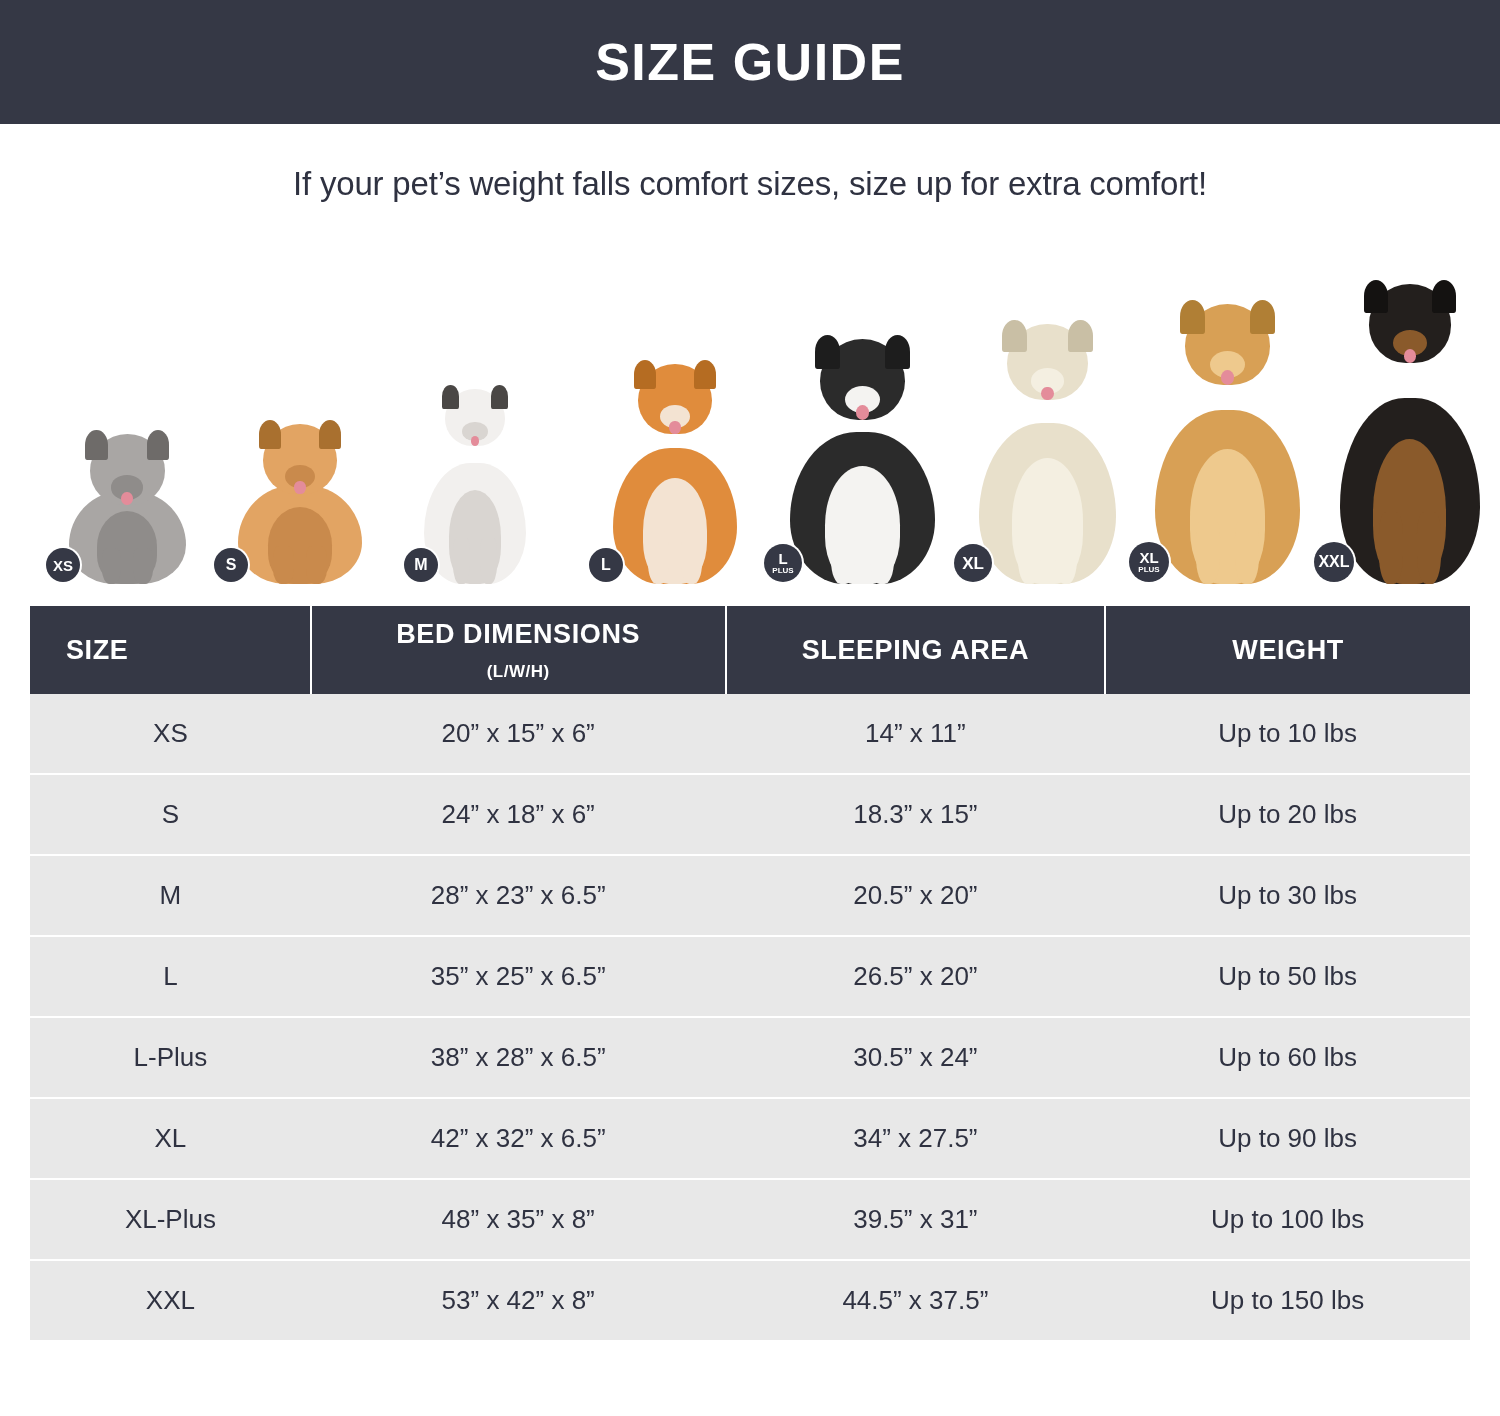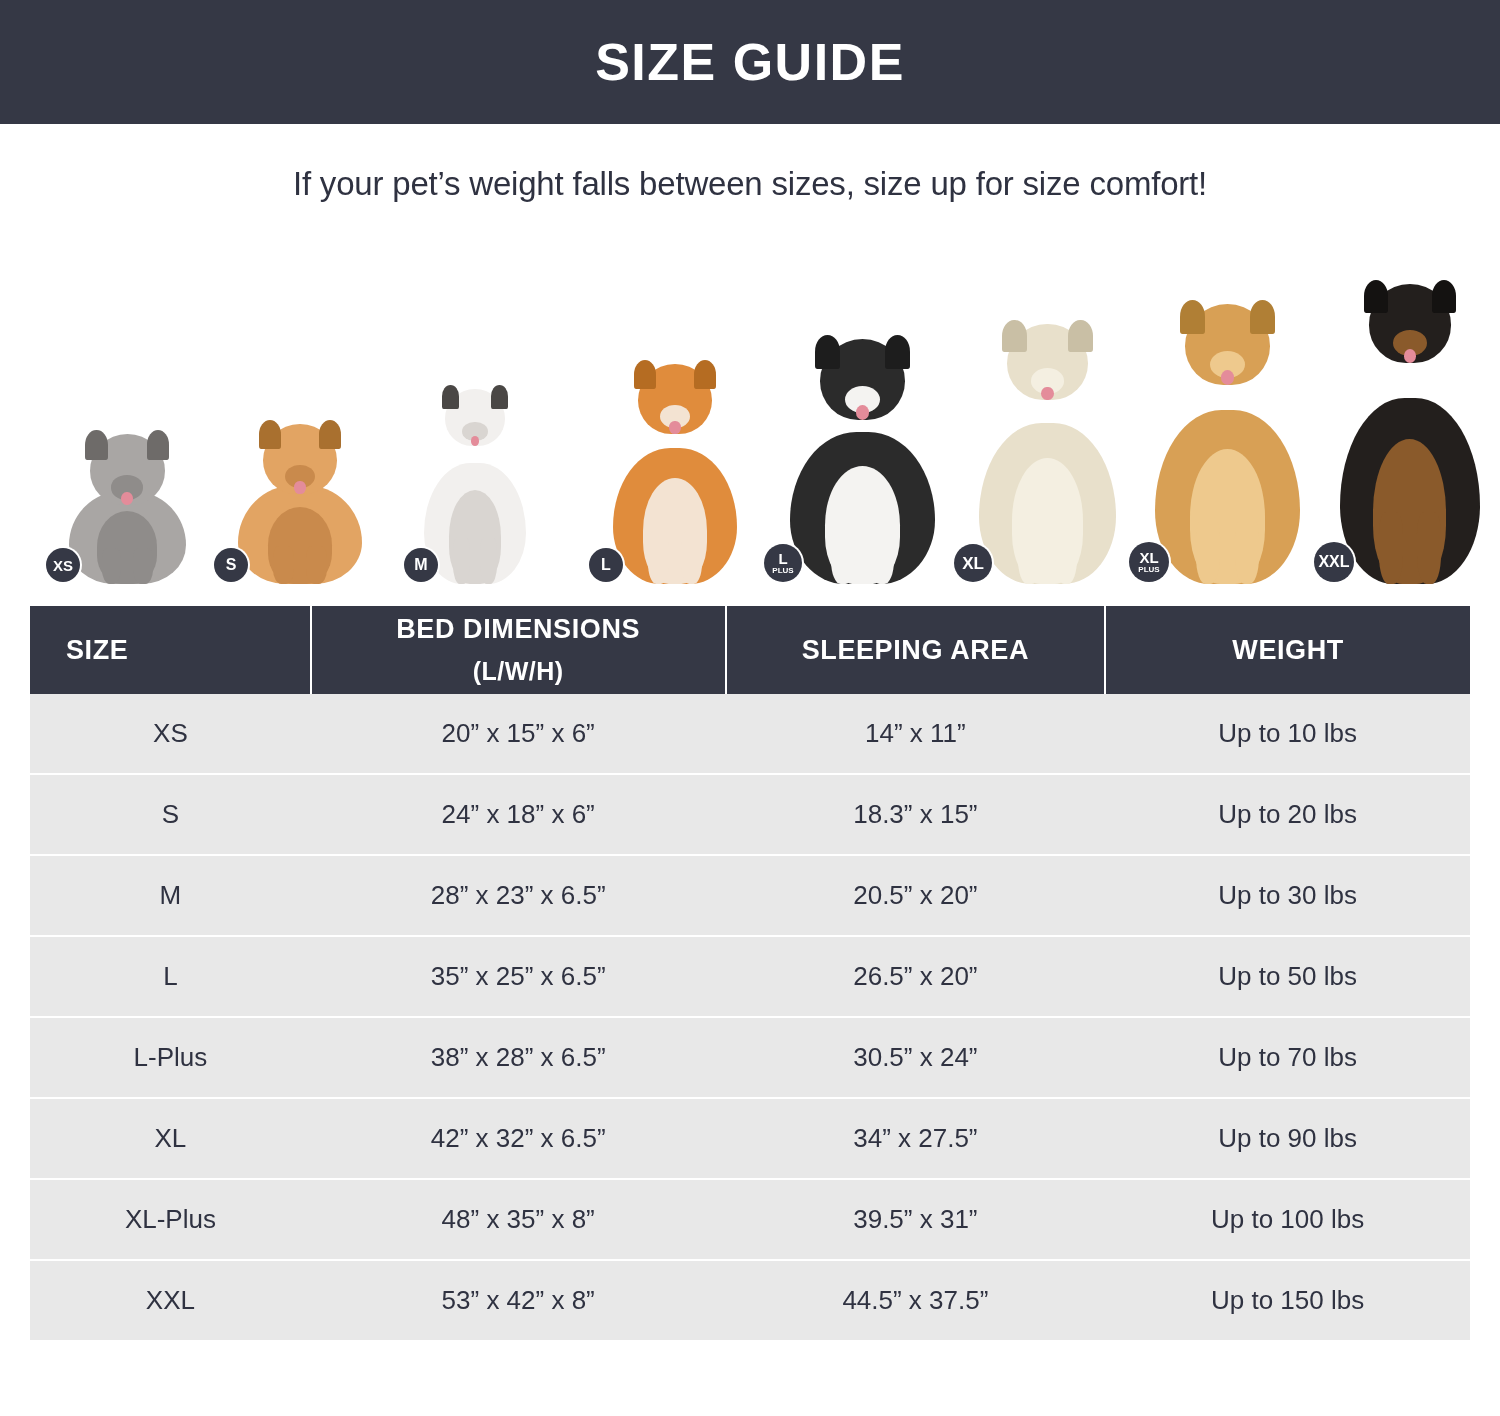--- a/index.html
+++ b/index.html
@@ -154,21 +154,21 @@
     padding: 0;
     border-right: 2px solid #ffffff;
   }
   thead th:last-child { border-right: none; }
   th.col-size { width: 17.5%; text-align: left; padding-left: 36px; margin-left: 8px; }
   th.col-dims { width: 29.5%; text-align: center; }
   th.col-sleep { width: 27%; text-align: center; }
   th.col-weight { width: 26%; text-align: center; }
   .dims-sub {
     display: block;
-    font-size: 25px;
+    font-size: 17px;
     font-weight: bold;
     letter-spacing: 0.5px;
     margin-top: 12px;
   }
   tbody td {
     height: 79px;
     font-size: 26px;
     color: #2f3241;
     text-align: center;
     vertical-align: middle;
@@ -184,21 +184,21 @@
 </head>
 <body>
 
 <div class="page">
 
   <div class="banner">
     <h1 class="banner-title">SIZE GUIDE</h1>
   </div>
 
   <div class="subtitle-wrap">
-    <div class="subtitle">If your pet’s weight falls between sizes, size up for size comfort!</div>
+    <div class="subtitle">If your pet’s weight falls comfort sizes, size up for extra comfort!</div>
   </div>
 
   <div class="pets-row" id="pets-row">
       <div class="pet" style="left: 22px; width: 150px; height: 150px;">
         <div class="pet-img">
           <div class="animal" style="width: 150px; height: 150px;">
             <div class="a-body" style="width: 117px; height: 93px; left: 16.5px; background: rgb(169, 166, 164);"></div>
             <div class="a-chest" style="width: 60.84px; height: 72.54px; left: 44.58px; bottom: 0px; background: rgb(143, 140, 138);"></div>
             <div class="a-front-l" style="width: 19.5px; height: 36px; left: 49.5px; background: rgb(143, 140, 138);"></div>
             <div class="a-front-r" style="width: 19.5px; height: 36px; left: 81px; background: rgb(143, 140, 138);"></div>
@@ -378,21 +378,21 @@
           <tr>
             <td class="c-size">L</td>
             <td class="c-dims">35” x 25” x 6.5”</td>
             <td class="c-sleep">26.5” x 20”</td>
             <td class="c-weight">Up to 50 lbs</td>
           </tr>
           <tr>
             <td class="c-size">L-Plus</td>
             <td class="c-dims">38” x 28” x 6.5”</td>
             <td class="c-sleep">30.5” x 24”</td>
-            <td class="c-weight">Up to 70 lbs</td>
+            <td class="c-weight">Up to 60 lbs</td>
           </tr>
           <tr>
             <td class="c-size">XL</td>
             <td class="c-dims">42” x 32” x 6.5”</td>
             <td class="c-sleep">34” x 27.5”</td>
             <td class="c-weight">Up to 90 lbs</td>
           </tr>
           <tr>
             <td class="c-size">XL-Plus</td>
             <td class="c-dims">48” x 35” x 8”</td>

